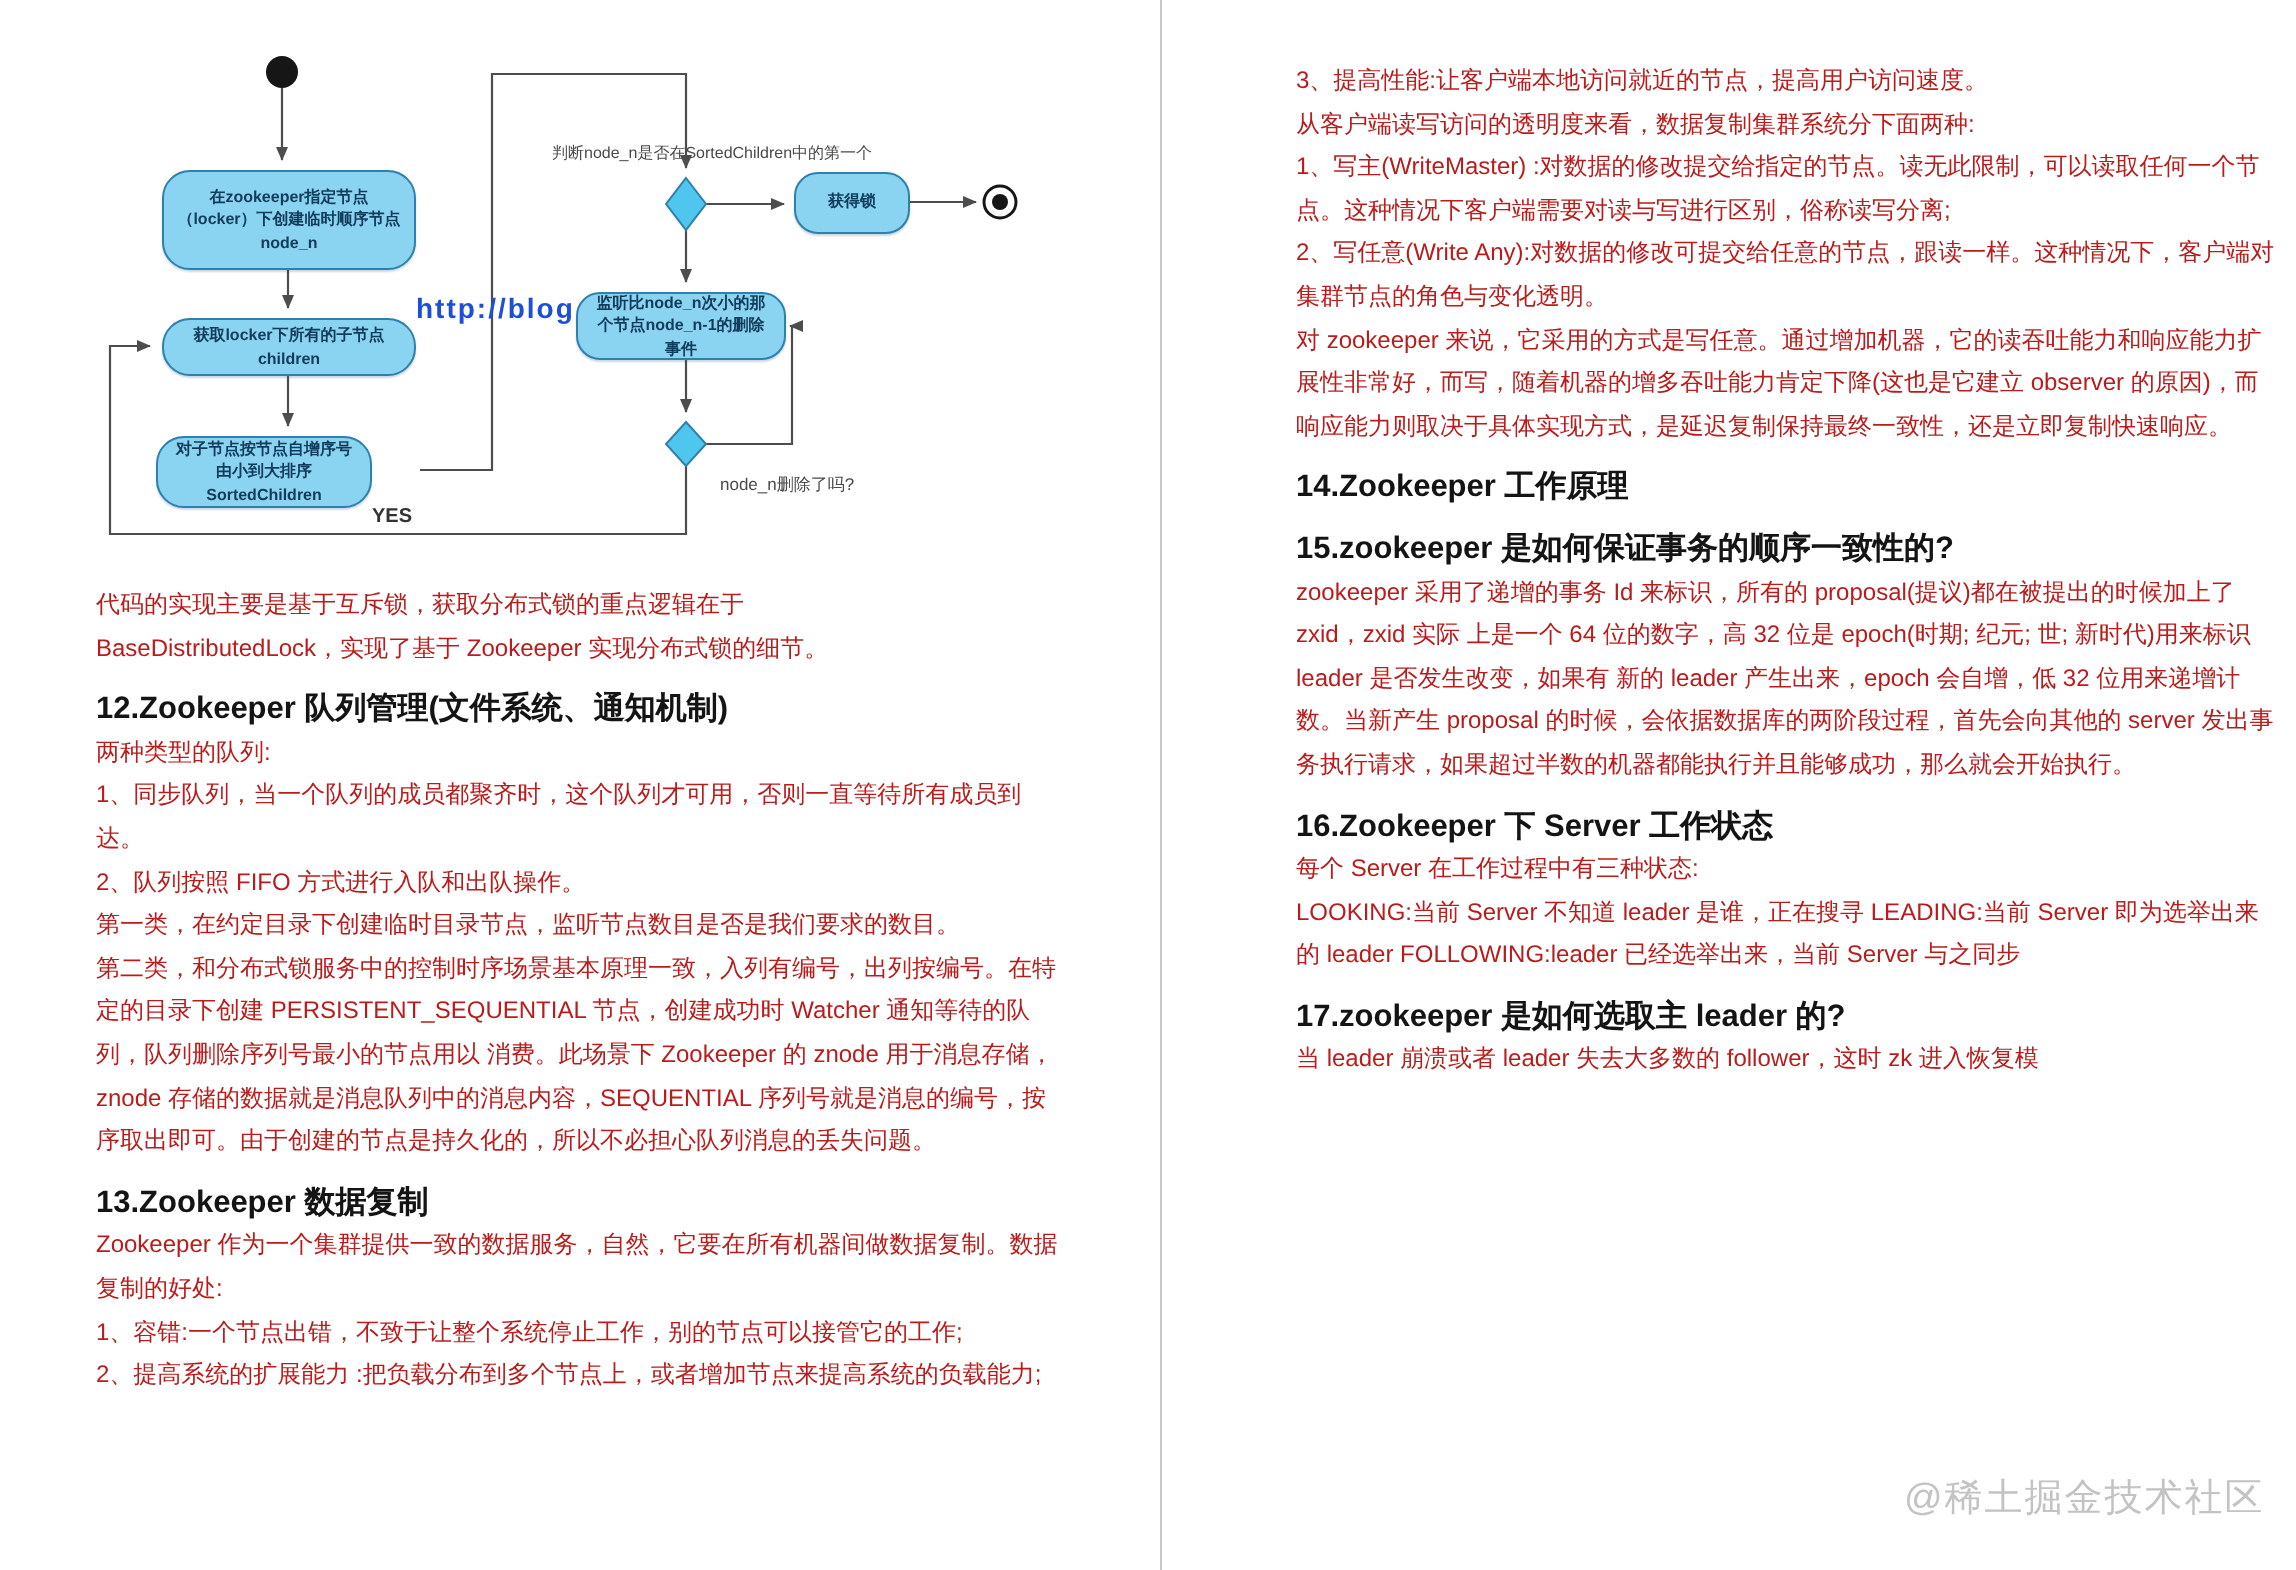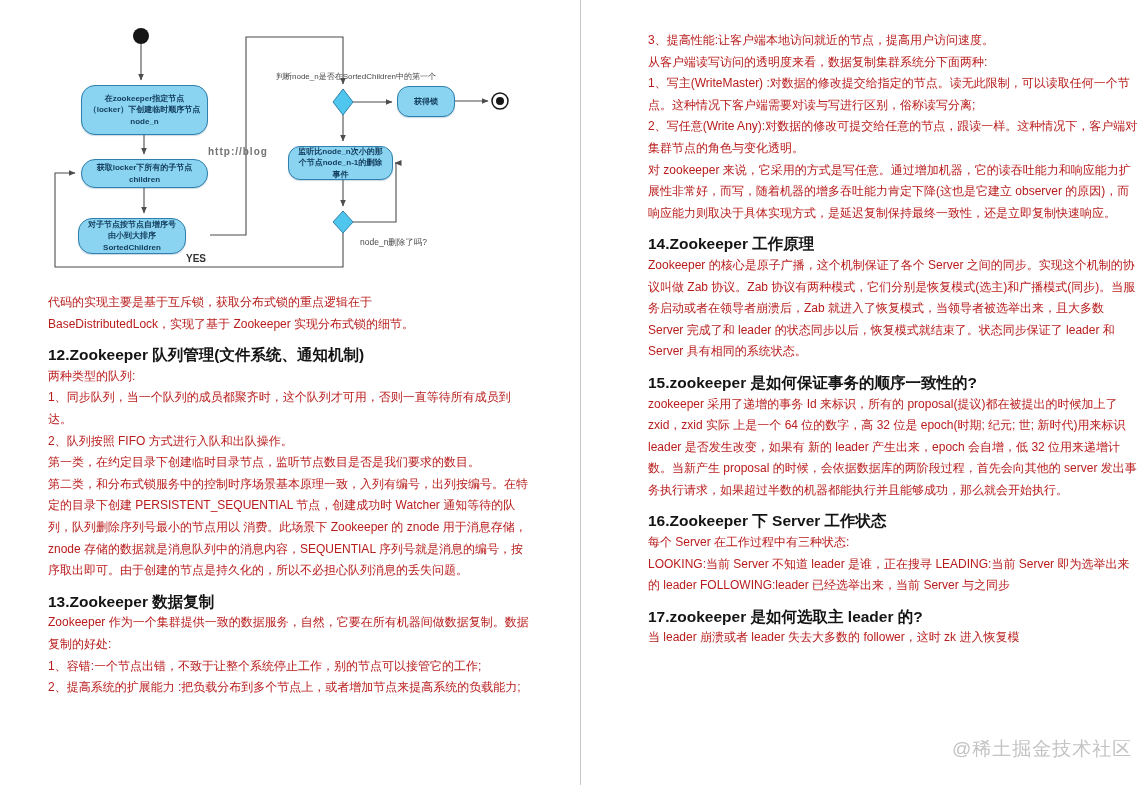--- a/index.html
+++ b/index.html
@@ -47,21 +47,21 @@
   .box-b { left:33px;  top:153px; width:127px; height:29px; }
   .box-c { left:30px;  top:212px; width:108px; height:36px; }
   .box-d { left:240px; top:140px; width:105px; height:34px; border-radius:12px; }
   .box-e { left:349px; top:80px;  width:58px;  height:31px; border-radius:12px;font-family:Liberation Mono, monospace; }
   .dlabel { position:absolute; z-index:3; color:#4a4a4a; white-space:nowrap; }
   .l-judge { left:228px; top:65px;  font-size:8px; }
   .l-del   { left:312px; top:221px; font-size:8.5px;margin-top:10px; }
   .l-yes   { left:138px; top:247px; font-size:10px; color:#333; font-weight:600; }
   .dwm {
     position:absolute; z-index:1; left:160px; top:140px;
-    font-size:10px; font-weight:bold; color:#737373; letter-spacing:1px;
+    font-size:14px; font-weight:bold; color:#1d4ed8; letter-spacing:1px;
   }
 </style>
 </head>
 <body>
 
 <section class="col col-left">
 
   <div class="diagram">
     <svg width="482" height="276" viewBox="0 0 482 276">
       <defs>
@@ -119,21 +119,20 @@
 
 <div class="divider"></div>
 
 <section class="col col-right">
   <p class="para">3、提高性能:让客户端本地访问就近的节点，提高用户访问速度。
 从客户端读写访问的透明度来看，数据复制集群系统分下面两种:
 1、写主(WriteMaster) :对数据的修改提交给指定的节点。读无此限制，可以读取任何一个节点。这种情况下客户端需要对读与写进行区别，俗称读写分离;
 2、写任意(Write Any):对数据的修改可提交给任意的节点，跟读一样。这种情况下，客户端对集群节点的角色与变化透明。
 对 zookeeper 来说，它采用的方式是写任意。通过增加机器，它的读吞吐能力和响应能力扩展性非常好，而写，随着机器的增多吞吐能力肯定下降(这也是它建立 observer 的原因)，而响应能力则取决于具体实现方式，是延迟复制保持最终一致性，还是立即复制快速响应。</p>
   <h3 class="hd">14.Zookeeper 工作原理</h3>
-  <p class="para">Zookeeper 的核心是原子广播，这个机制保证了各个 Server 之间的同步。实现这个机制的协议叫做 Zab 协议。Zab 协议有两种模式，它们分别是恢复模式(选主)和广播模式(同步)。当服务启动或者在领导者崩溃后，Zab 就进入了恢复模式，当领导者被选举出来，且大多数 Server 完成了和 leader 的状态同步以后，恢复模式就结束了。状态同步保证了 leader 和 Server 具有相同的系统状态。</p>
   <h3 class="hd">15.zookeeper 是如何保证事务的顺序一致性的?</h3>
   <p class="para">zookeeper 采用了递增的事务 Id 来标识，所有的 proposal(提议)都在被提出的时候加上了 zxid，zxid 实际 上是一个 64 位的数字，高 32 位是 epoch(时期; 纪元; 世; 新时代)用来标识 leader 是否发生改变，如果有 新的 leader 产生出来，epoch 会自增，低 32 位用来递增计数。当新产生 proposal 的时候，会依据数据库的两阶段过程，首先会向其他的 server 发出事务执行请求，如果超过半数的机器都能执行并且能够成功，那么就会开始执行。</p>
   <h3 class="hd">16.Zookeeper 下 Server 工作状态</h3>
   <p class="para">每个 Server 在工作过程中有三种状态:
 LOOKING:当前 Server 不知道 leader 是谁，正在搜寻 LEADING:当前 Server 即为选举出来的 leader FOLLOWING:leader 已经选举出来，当前 Server 与之同步</p>
   <h3 class="hd">17.zookeeper 是如何选取主 leader 的?</h3>
   <p class="para">当 leader 崩溃或者 leader 失去大多数的 follower，这时 zk 进入恢复模</p>
 </section>
 
 <div class="site-wm">@稀土掘金技术社区</div>

